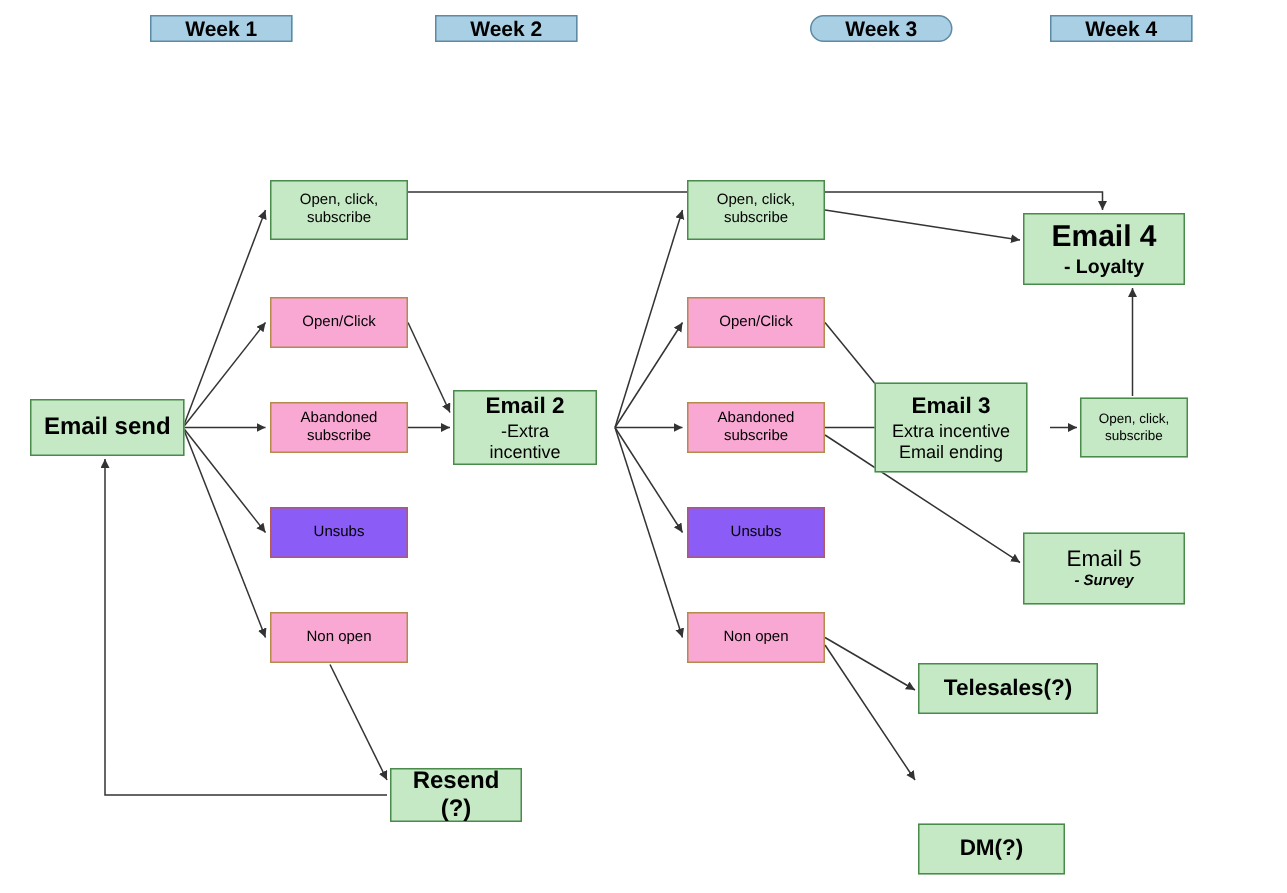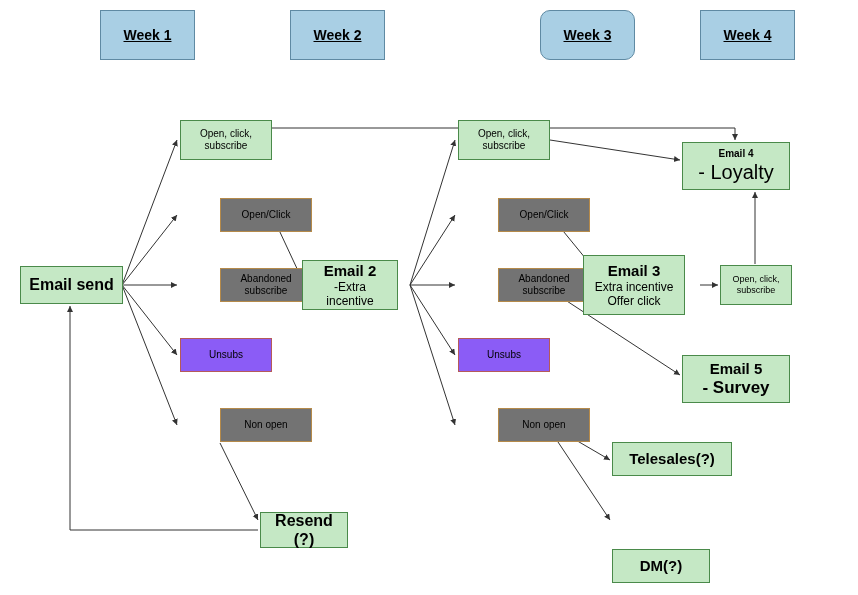--- a/index.html
+++ b/index.html
@@ -1,22 +1,22 @@
 <!DOCTYPE html>
 <html><head>
 <meta charset="utf-8">
 <style>
 body { margin:0; font-family:Arial,Helvetica,sans-serif; background:#fff; width:858px; height:595px; position:relative; overflow:hidden; }
 .node { position:absolute; border:1px solid #3b7a3b; display:flex; flex-direction:column; align-items:center; justify-content:center; text-align:center; padding:12px 6px; box-sizing:border-box; font-size:12px; line-height:1.2; }
 .node.big { font-size:16px; font-weight:bold; }
 .node.small { font-size:10px; }
 .green { background:#c5e8c5; border-color:#4a8a4a; }
-.orange { background:#737373; border-color:#b58a4a;margin-left:40px; }
+.orange { background:#f9a8d4; border-color:#b58a4a; }
 .red { background:#8b5cf6; border-color:#b55a5a; }
-.header { position:absolute; background:#a9cfe4; border:1px solid #5f8aa3; font-size:14px; font-weight:bold; text-align:center; padding:16px 0; box-sizing:border-box;text-decoration:underline; }
+.header { position:absolute; background:#a9cfe4; border:1px solid #5f8aa3; font-size:14px; font-weight:bold; text-align:center; padding:0 0; box-sizing:border-box; }
 svg { position:absolute; top:0; left:0; }
 </style>
 </head>
 <body>
 
 <svg width="858" height="595">
   <defs>
     <marker id="ah" markerWidth="8" markerHeight="8" refX="6" refY="3" orient="auto">
       <path d="M0,0 L6,3 L0,6 Z" fill="#333"></path>
     </marker>
@@ -82,29 +82,29 @@
 
 <div class="node green small" style="left:458px; top:120px; width:92px; height:40px;">Open, click, subscribe</div>
 <div class="node orange small" style="left:458px; top:198px; width:92px; height:34px;">Open/Click</div>
 <div class="node orange small" style="left:458px; top:268px; width:92px; height:34px;">Abandoned subscribe</div>
 <div class="node red small" style="left:458px; top:338px; width:92px; height:34px;">Unsubs</div>
 <div class="node orange small" style="left:458px; top:408px; width:92px; height:34px;">Non open</div>
 
 <div class="node green" style="left:583px; top:255px; width:102px; height:60px;">
   <div style="font-weight:bold;font-size:15px;">Email 3</div>
   <div class="sub">Extra incentive</div>
-  <div class="sub">Offer click</div>
+  <div class="sub">Email ending</div>
 </div>
 
 <div class="node green" style="left:682px; top:142px; width:108px; height:48px;">
-  <div style="font-weight:bold;font-size:10px;">Email 4</div>
-  <div style="font-weight:normal;font-size:20px;">- Loyalty</div>
+  <div style="font-weight:bold;font-size:20px;">Email 4</div>
+  <div style="font-weight:bold;font-size:13px;">- Loyalty</div>
 </div>
 
 <div class="node green small" style="left:720px; top:265px; width:72px; height:40px; font-size:9px;">Open, click, subscribe</div>
 
 <div class="node green" style="left:682px; top:355px; width:108px; height:48px;">
-  <div style="font-weight:bold;font-size:15px;">Email 5</div>
-  <div style="font-weight:bold;font-size:17px;">- Survey</div>
+  <div style="font-weight:normal;font-size:15px;">Email 5</div>
+  <div style="font-weight:bold;font-size:10px;font-style:italic;">- Survey</div>
 </div>
 
 <div class="node green big" style="left:612px; top:442px; width:120px; height:34px; font-size:15px;">Telesales(?)</div>
 <div class="node green big" style="left:612px; top:504px; width:98px; height:34px; font-size:15px;margin-top:45px;">DM(?)</div>
 
 </body></html>

